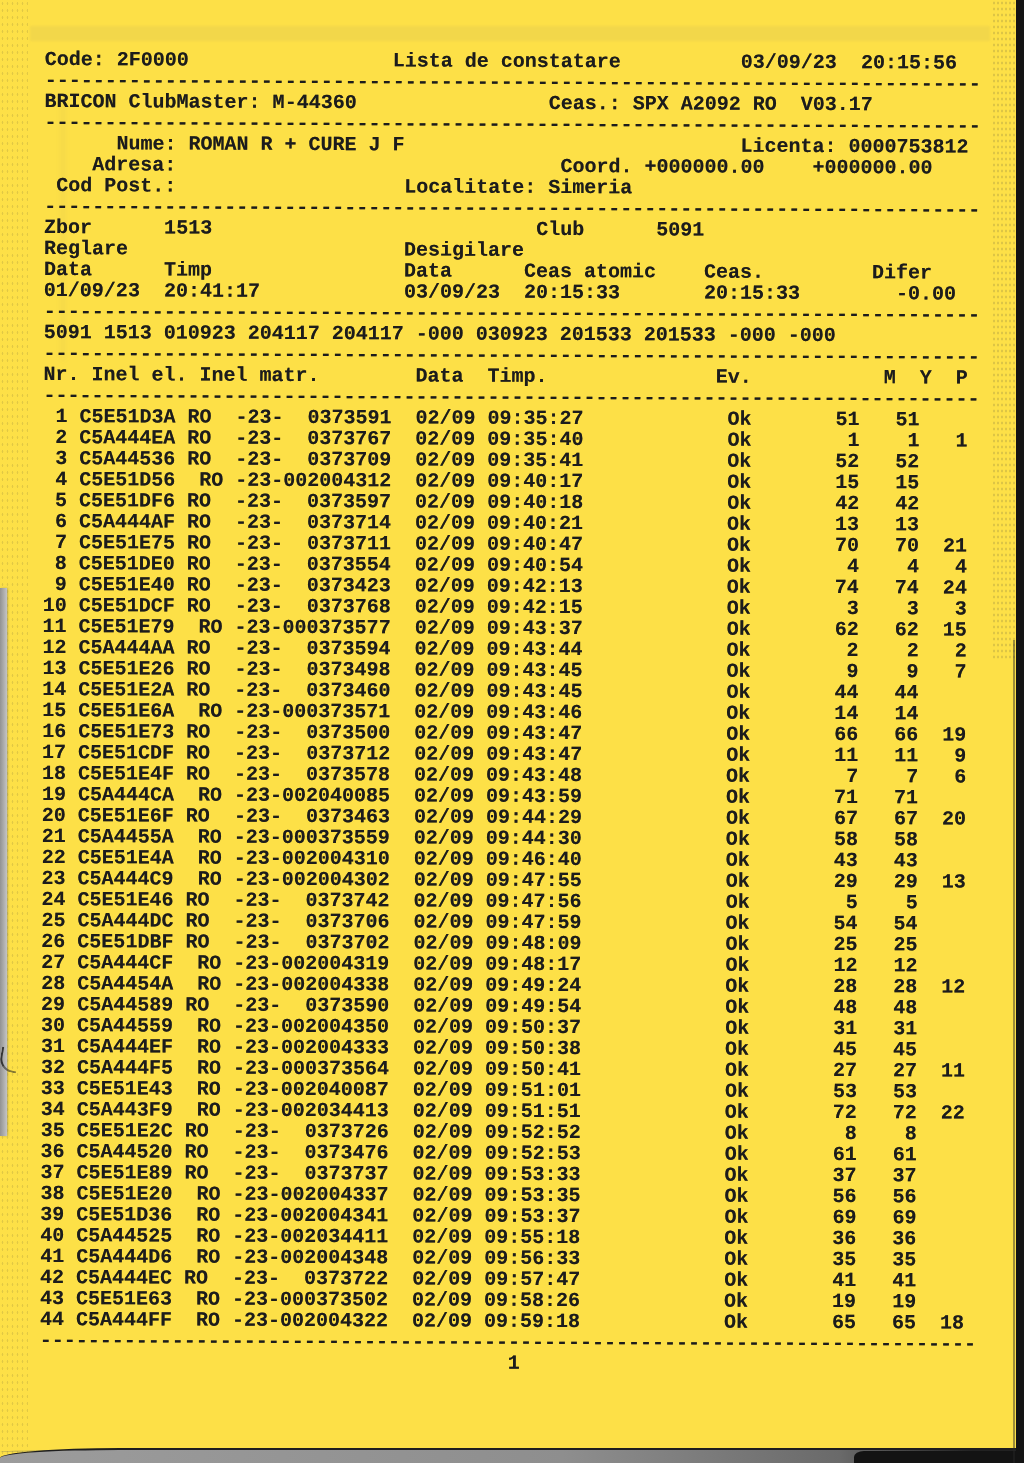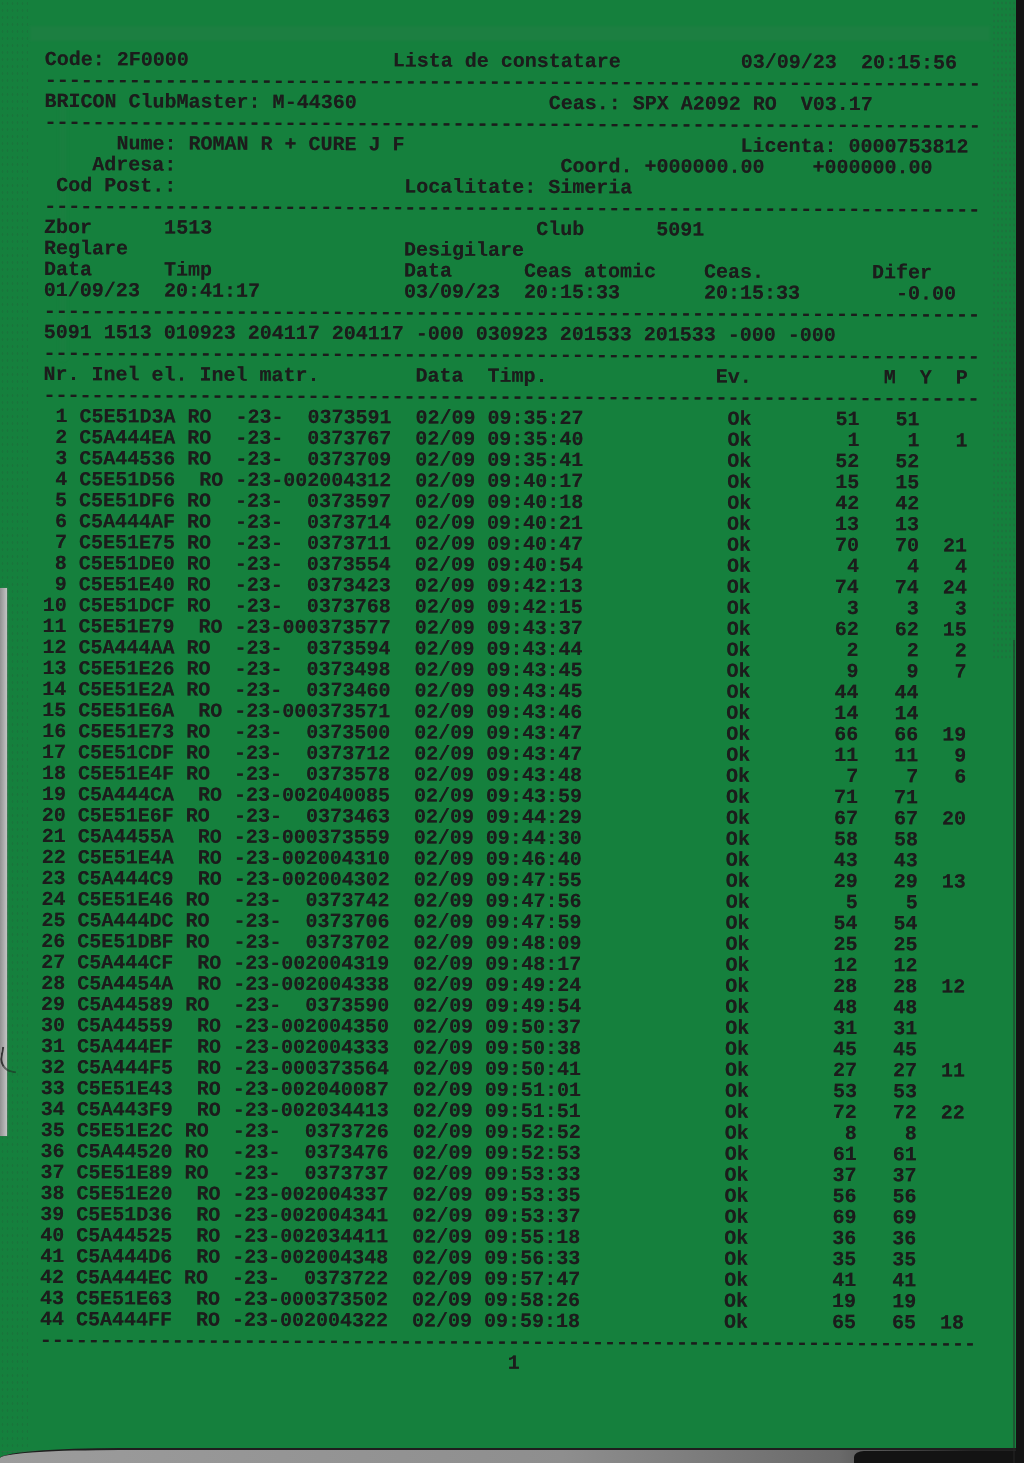--- a/index.html
+++ b/index.html
@@ -3,21 +3,21 @@
 <meta charset="utf-8">
 <style>
   html,body{margin:0;padding:0;}
   body{
     width:1024px;height:1463px;
     background:#f7f7f4;
     overflow:hidden;
     position:relative;
     font-family:"Liberation Mono","DejaVu Sans Mono",monospace;
   }
-  .scan-page{position:absolute;inset:0;background:#15803d;}
+  .scan-page{position:absolute;inset:0;background:#fde047;}
 
   
   .artifact{position:absolute;pointer-events:none;}
   .edge-right-bar{right:0;top:0;width:8px;height:100%;background:#131313;}
   .edge-right-line{right:9px;top:640px;width:2px;height:823px;background:rgba(40,40,40,.45);}
   .corner-br{right:0;bottom:0;width:170px;height:12px;background:#131313;border-top-left-radius:10px 6px;}
   .band-bottom{left:0;right:0;bottom:0;height:13px;
     background:linear-gradient(to right,#9c9c9c 0%,#8e8e8e 55%,#6a6a6a 82%,#222 95%);
     border-top:2px solid #1e1e1e;border-top-left-radius:120px 10px;}
   .band-bottom-hairline{left:0;bottom:12px;width:420px;height:2px;

